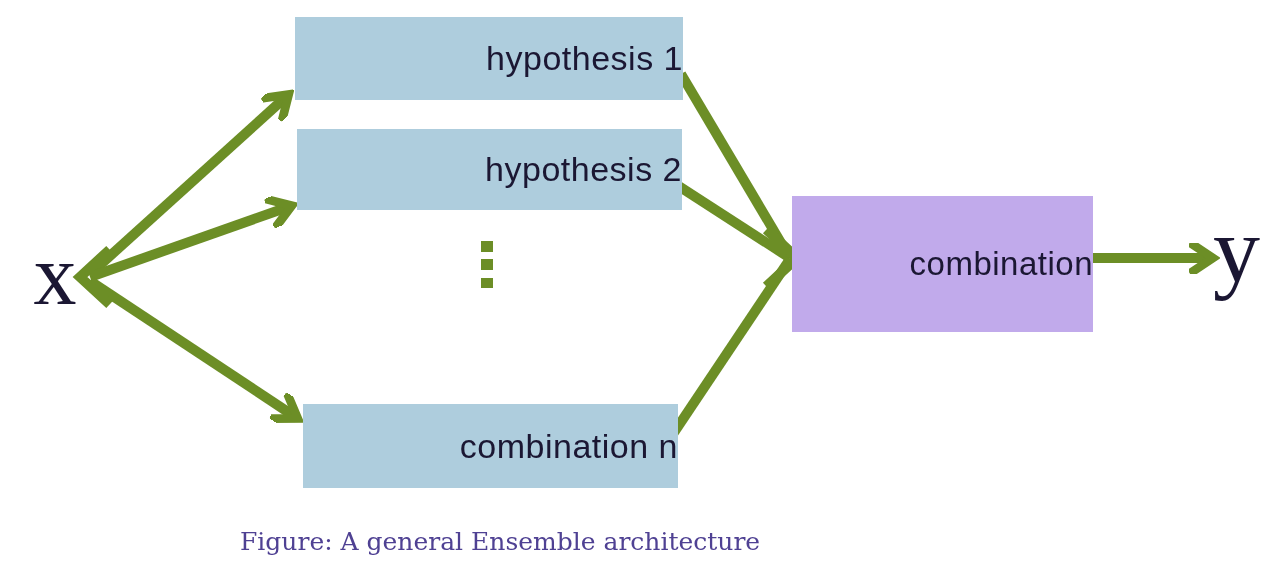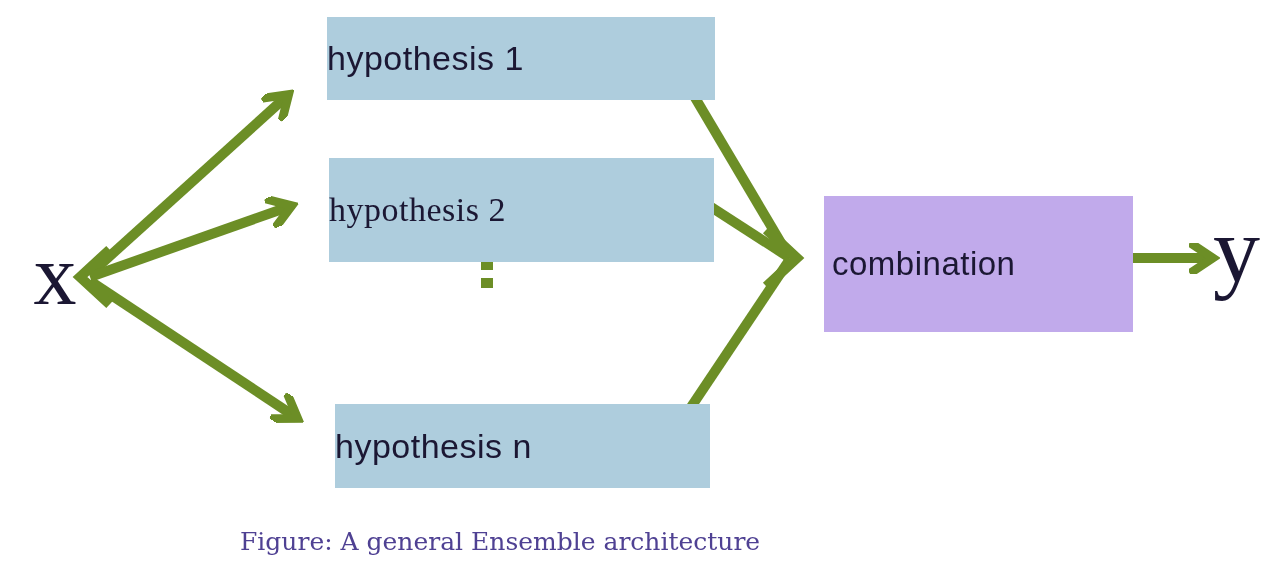--- a/index.html
+++ b/index.html
@@ -8,26 +8,26 @@
     background:var(--background,#ffffff);
     font-family:"Liberation Sans", sans-serif;
     overflow:hidden;
   }
   svg.wires { position:absolute; left:0; top:0; width:1269px; height:571px; }
   .edge { stroke:var(--arrow,#6c8e26); stroke-width:10; fill:none; }
   .chev { stroke:var(--arrow,#6c8e26); stroke-width:10; fill:none; stroke-linecap:square; stroke-linejoin:miter; }
   .dot  { fill:var(--arrow,#6c8e26); }
 
   .node {
-    position:absolute; display:flex; align-items:center; justify-content:flex-start;
+    position:absolute; display:flex; align-items:center; justify-content:flex-end;
     color:var(--node-text,#1b1733);
-    font-size:34px; letter-spacing:0.5px;margin-left:32px;
+    font-size:34px; letter-spacing:0.5px;
   }
   .hyp  { background:var(--hypothesis-box,#aecddd); }
-  .comb { background:var(--combination-box,#c1aaeb); font-size:33px;padding-left:8px; }
+  .comb { background:var(--combination-box,#c1aaeb); font-size:33px; }
 
   .io {
     position:absolute; line-height:1;
     font-family:"Liberation Serif", serif;
     color:var(--node-text,#1b1733);
   }
   .io-x { left:24px; top:232px; width:62px; font-size:86px; text-align:center; }
   .io-y { left:1213px; top:202px; width:56px; font-size:94px; text-align:left; }
 
   .caption {
@@ -65,26 +65,26 @@
       <rect class="dot" x="481" y="241" width="12" height="11"></rect>
       <rect class="dot" x="481" y="259" width="12" height="11"></rect>
       <rect class="dot" x="481" y="278" width="12" height="10"></rect>
     </g>
   </svg>
 
   <div class="node hyp" style="left:295px; top:17px;  width:388px; height:83px;">
     <span>hypothesis 1</span>
   </div>
 
-  <div class="node hyp" style="left:297px; top:158px; width:385px; height:104px;font-family:Liberation Serif, serif;">
+  <div class="node hyp" style="left:297px; top:129px; width:385px; height:81px;">
     <span>hypothesis 2</span>
   </div>
 
   <div class="node hyp" style="left:303px; top:404px; width:375px; height:84px;">
-    <span>hypothesis n</span>
+    <span>combination n</span>
   </div>
 
   <div class="node comb" style="left:792px; top:196px; width:301px; height:136px;">
     <span>combination</span>
   </div>
 
   <div class="io io-x">x</div>
 
   <div class="io io-y">y</div>
 

